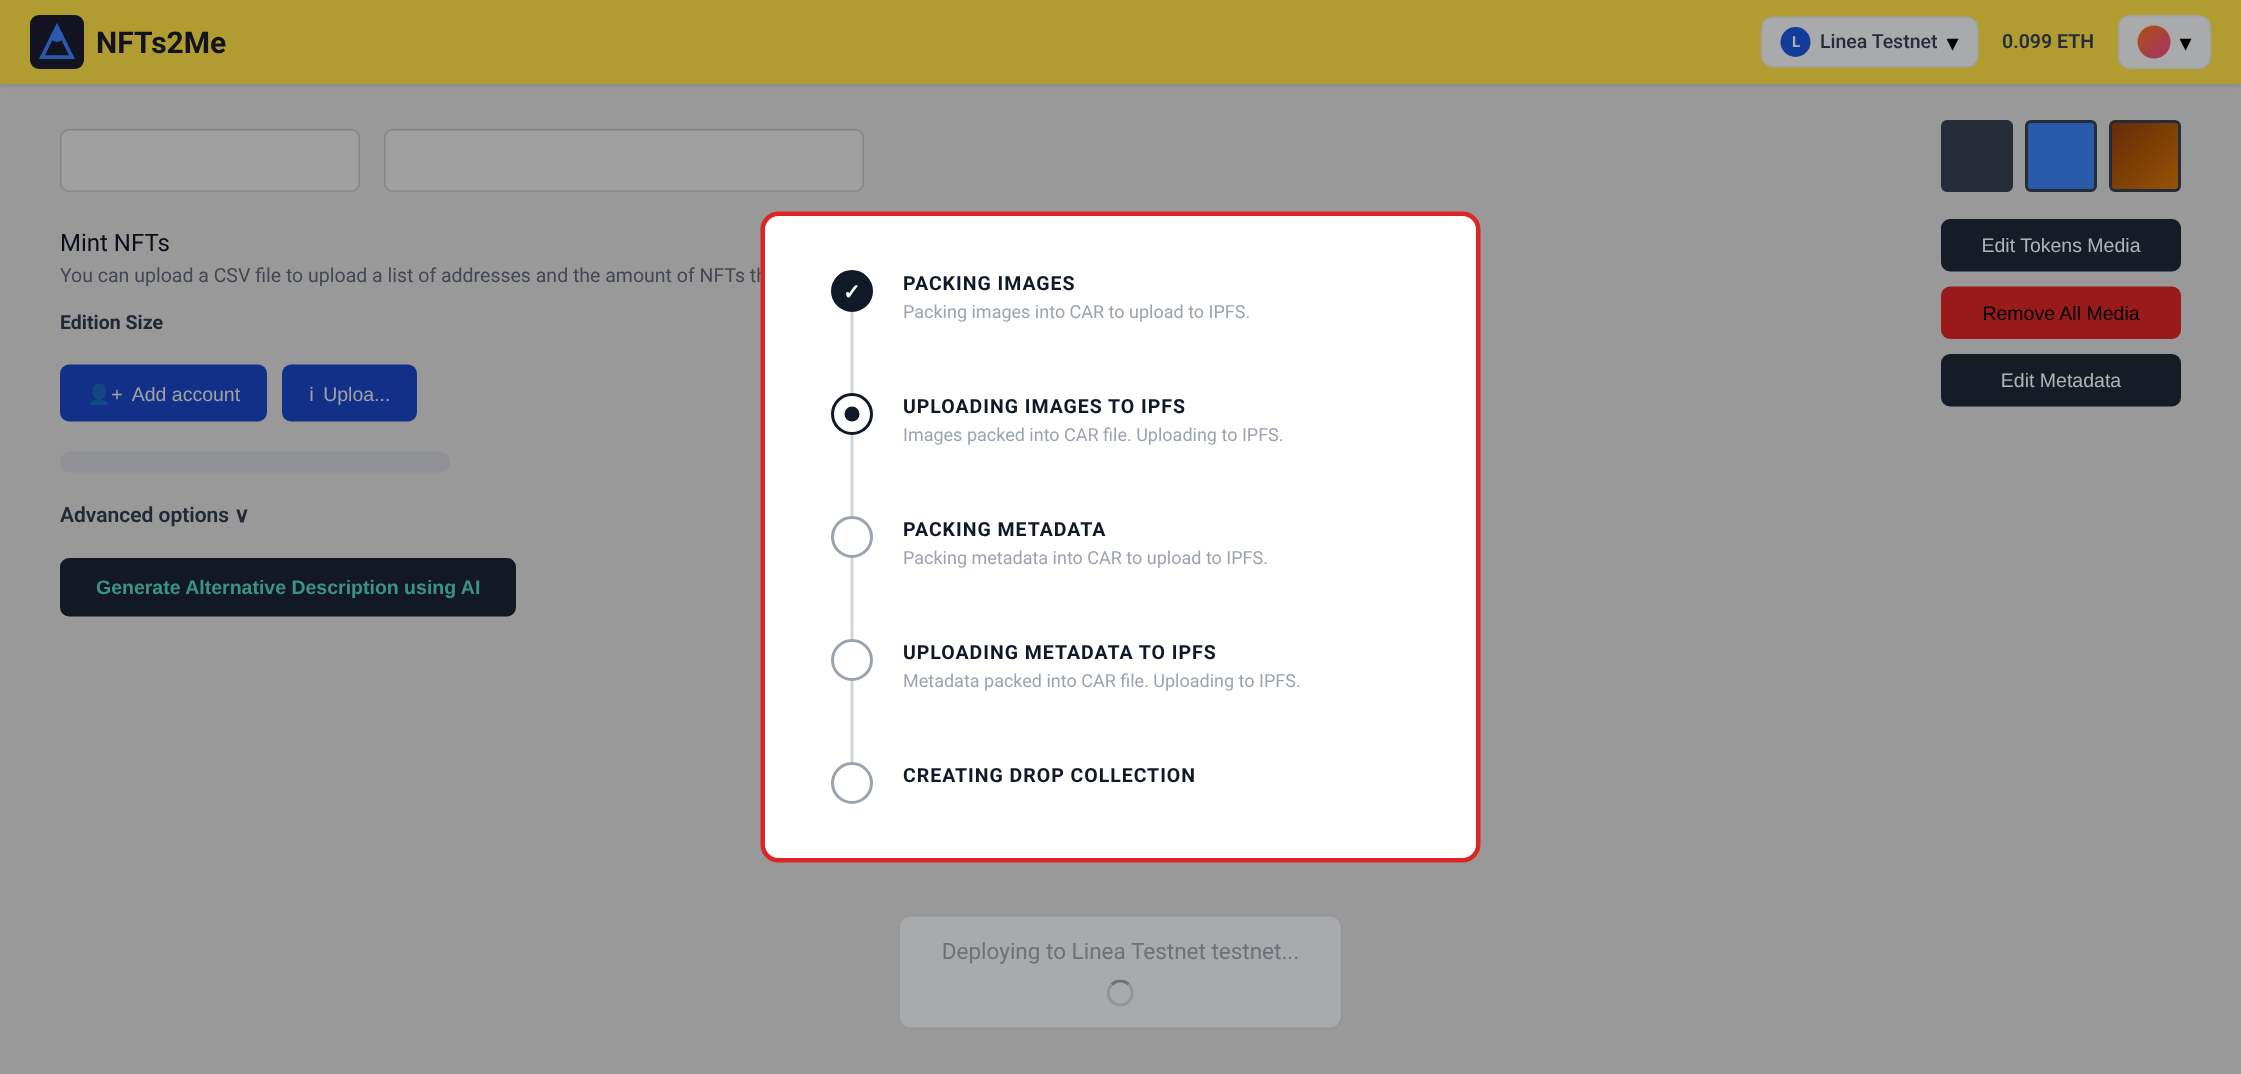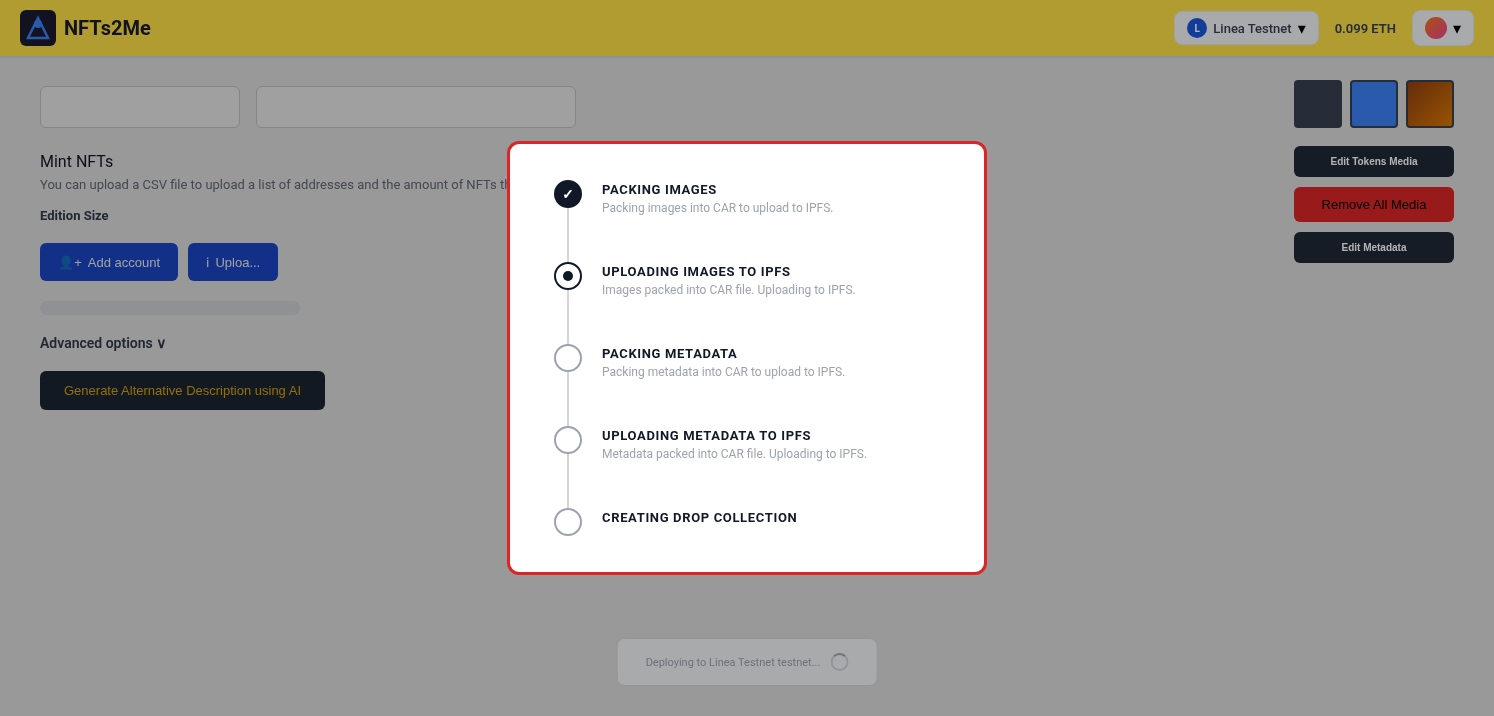--- a/index.html
+++ b/index.html
@@ -155,22 +155,22 @@
     .thumb-img {
       background: linear-gradient(135deg, #92400e, #d97706);
     }
 
     .btn-dark {
       background: #1f2937;
       color: white;
       border: none;
       border-radius: 6px;
       padding: 10px 16px;
-      font-size: 10px;
-      font-weight: 700;
+      font-size: 13px;
+      font-weight: 400;
       cursor: pointer;
       white-space: nowrap;
     }
     .btn-red {
       background: #dc2626;
       color: #000000;
       border: none;
       border-radius: 6px;
       padding: 10px 16px;
       font-size: 13px;
@@ -257,45 +257,46 @@
     }
 
     .advanced-options {
       font-size: 14px;
       font-weight: 600;
       color: #374151;
     }
 
     .generate-btn {
       background: #1f2937;
-      color: #eab308;
+      color: #5eead4;
       border: none;
       border-radius: 6px;
       padding: 12px 24px;
       font-size: 13px;
-      font-weight: 400;
+      font-weight: 700;
       cursor: pointer;
       margin-top: 20px;
     }
 
     .deploy-status {
       position: absolute;
       bottom: 30px;
       left: 50%;
       transform: translateX(-50%);
       background: #f3f4f6;
       border: 1px solid #d1d5db;
       border-radius: 8px;
       padding: 14px 28px;
-      font-size: 11px;
+      font-size: 15px;
       color: #9ca3af;
       display: flex;
       align-items: center;
       gap: 10px;
       z-index: 5;
+      flex-direction: column;
     }
 
     
     .modal-overlay {
       position: absolute;
       top: 0; left: 0; right: 0; bottom: 0;
       background: rgba(0,0,0,0.3);
       z-index: 100;
       display: flex;
       align-items: center;

